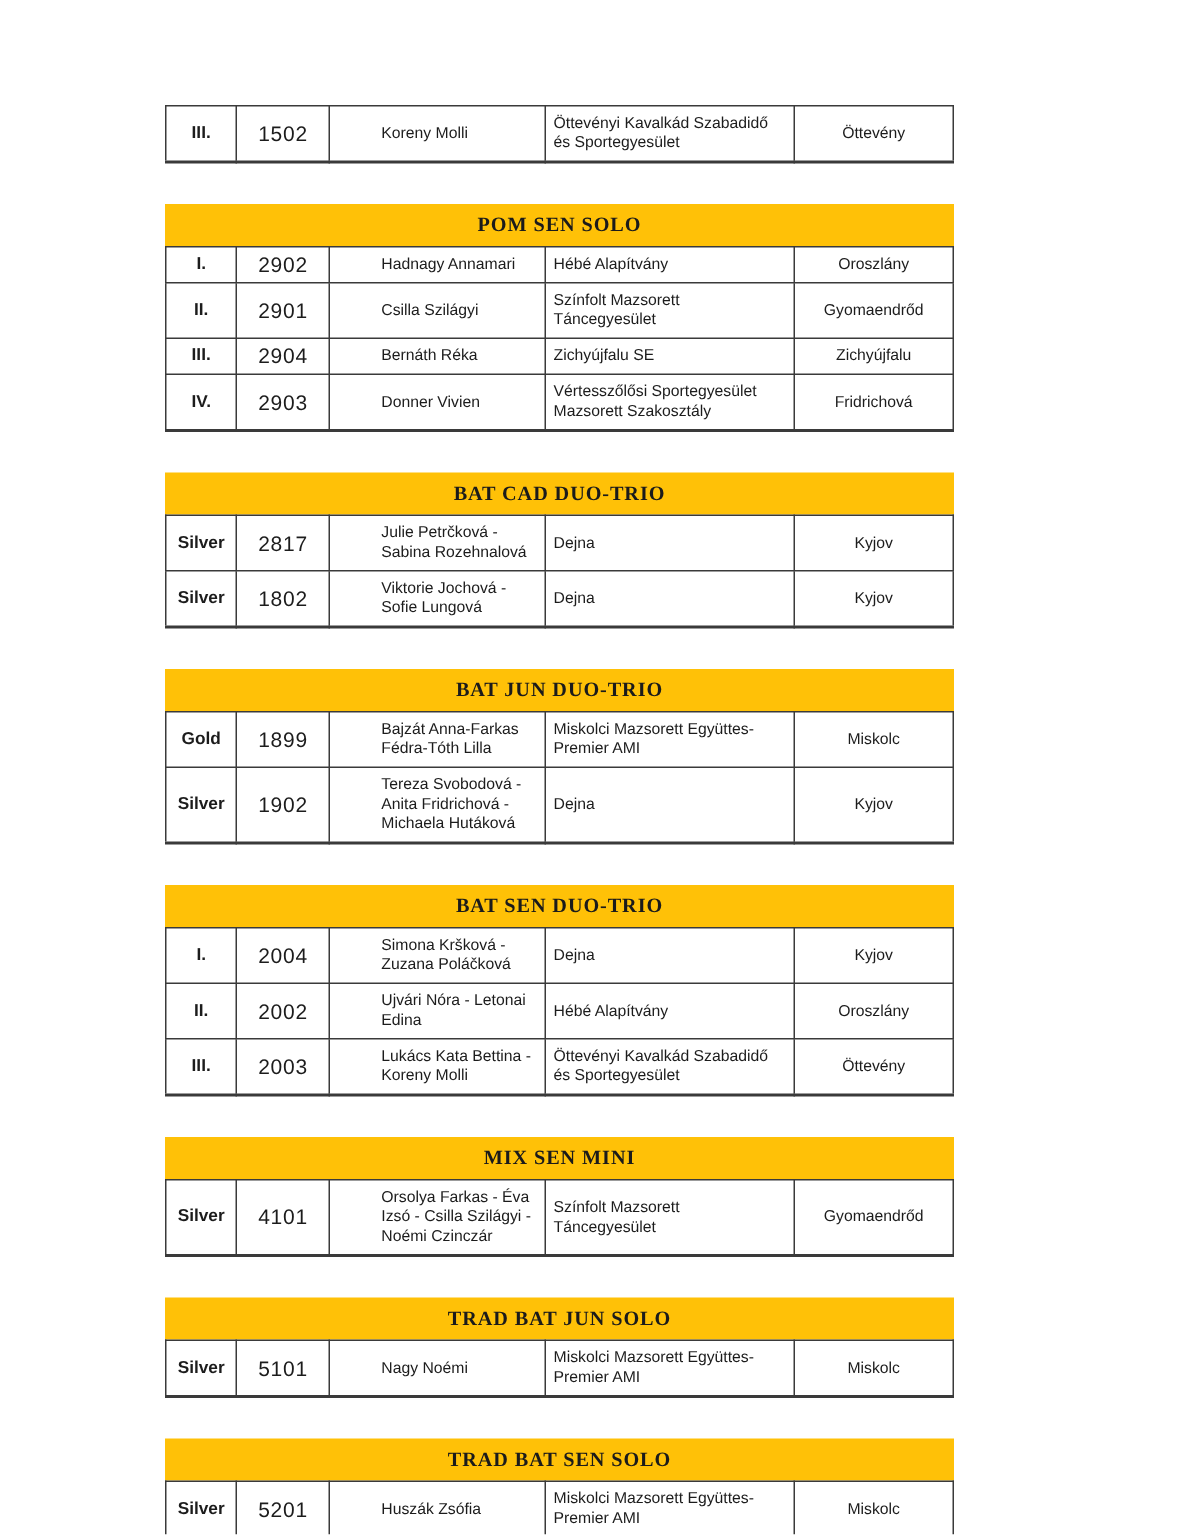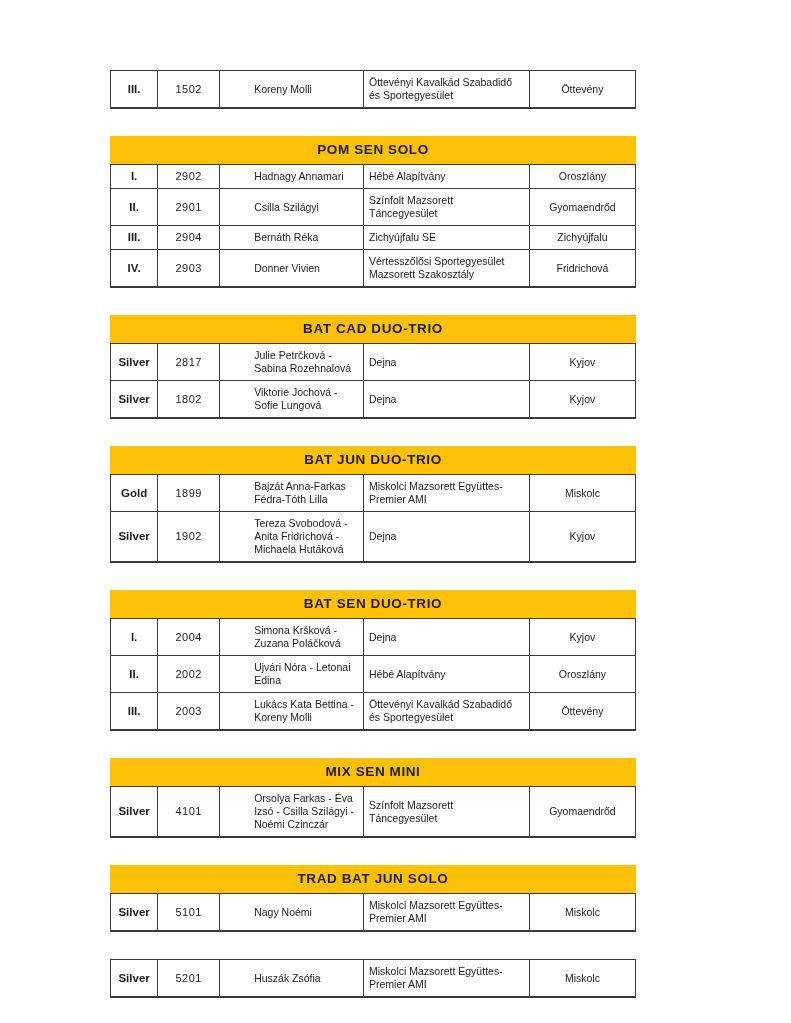--- a/index.html
+++ b/index.html
@@ -34,20 +34,21 @@
   .section-header{
     background:var(--header-bg);
     color:var(--header-text);
     font-weight:bold;
     font-size:13.5px;
     letter-spacing:.6px;
     text-align:center;
     height:28px;
     line-height:28px;
     width:100%;
+    font-family:Liberation Serif, serif;
   }
   table.results-table{
     width:100%;
     border-collapse:collapse;
     table-layout:fixed;
     border-bottom:2px solid var(--border);
   }
   td{
     border:1px solid var(--border);
     font-size:10.5px;
@@ -58,21 +59,21 @@
   }
   td.rank{
     width:45px;
     text-align:center;
     font-weight:bold;
     font-size:11.5px;
   }
   td.num{
     width:59px;
     text-align:center;
-    font-size:11px;
+    font-size:14px;
     letter-spacing:.5px;
   }
   td.name{width:137px;text-align:left;padding-left:34px;}
   td.club{width:158px;text-align:left;}
   td.city{width:101px;text-align:center;}
 </style>
 </head>
 <body>
 
 <div class="page">
@@ -232,20 +233,21 @@
     <td class="num">5101</td>
     <td class="name">Nagy Noémi</td>
     <td class="club">Miskolci Mazsorett Együttes-Premier AMI</td>
     <td class="city">Miskolc</td>
   </tr>
 </tbody>
     </table>
   </section>
 
   <section class="section">
+    <div class="section-header">TRAD BAT SEN SOLO</div>
     <table class="results-table">
       <tbody>
   <tr>
     <td class="rank">Silver</td>
     <td class="num">5201</td>
     <td class="name">Huszák Zsófia</td>
     <td class="club">Miskolci Mazsorett Együttes-Premier AMI</td>
     <td class="city">Miskolc</td>
   </tr>
 </tbody>

